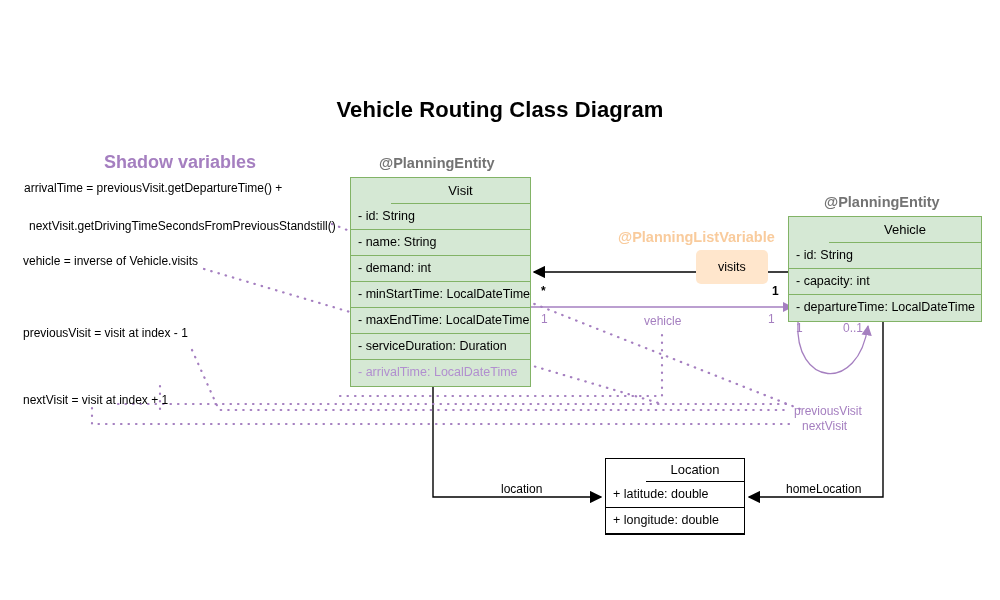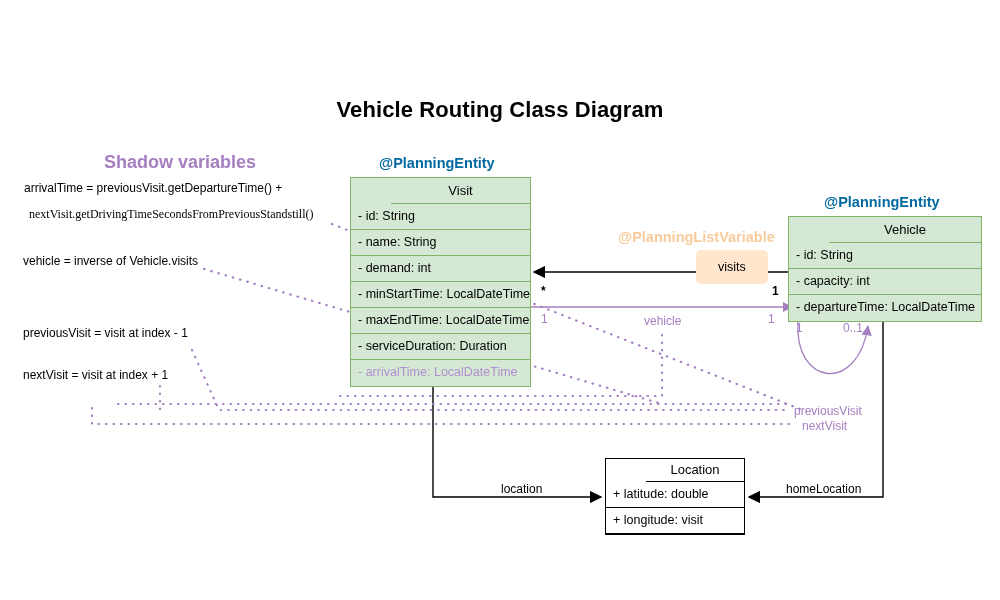--- a/index.html
+++ b/index.html
@@ -44,21 +44,21 @@
     letter-spacing: 0.1px;
   }
 
   
   .stereotype {
     position: absolute;
     font-size: 14.5px;
     font-weight: bold;
     white-space: nowrap;
   }
-  .stereotype.green { color: #0369a1; }
+  .stereotype.green { color: #737373; }
   .stereotype.orange { color: #f9cb9c; }
 
   
   .uml-class {
     position: absolute;
     box-sizing: border-box;
     border: 1px solid #82b366;
     background: #d5e8d4;
   }
   .uml-class.plain {
@@ -173,24 +173,24 @@
         <path d="M 118 404 L 448 404 L 790 404"></path>
     </g>
     <g stroke="#a57fc0" stroke-width="2.2" stroke-linecap="round" stroke-dasharray="0.5 7" fill="none">
       <path d="M 340 396 L 662 396 L 662 330"></path>
     </g>
   </svg>
 
   <div id="shadow-heading">Shadow variables</div>
 
   <div class="shadow-note" style="left:24px; top:181px;">arrivalTime = previousVisit.getDepartureTime() +</div>
-  <div class="shadow-note" style="left:29px; top:207px;font-family:Liberation Serif, serif;">nextVisit.getDrivingTimeSecondsFromPreviousStandstill()</div>
+  <div class="shadow-note" style="left:29px; top:219px;">nextVisit.getDrivingTimeSecondsFromPreviousStandstill()</div>
   <div class="shadow-note" style="left:23px; top:254px;">vehicle = inverse of Vehicle.visits</div>
   <div class="shadow-note" style="left:23px; top:326px;">previousVisit = visit at index - 1</div>
-  <div class="shadow-note" style="left:23px; top:368px;">nextVisit = visit at index + 1</div>
+  <div class="shadow-note" style="left:23px; top:393px;">nextVisit = visit at index + 1</div>
 
   <div class="stereotype green" style="left:379px; top:155px;">@PlanningEntity</div>
 
   <div class="uml-class" style="left:350px; top:177px; width:181px;">
     <div class="uml-row title">Visit</div>
     <div class="uml-row">- id: String</div>
     <div class="uml-row">- name: String</div>
     <div class="uml-row">- demand: int</div>
     <div class="uml-row">- minStartTime: LocalDateTime</div>
     <div class="uml-row">- maxEndTime: LocalDateTime</div>
@@ -203,21 +203,21 @@
   <div class="uml-class" style="left:788px; top:216px; width:194px;">
     <div class="uml-row title">Vehicle</div>
     <div class="uml-row">- id: String</div>
     <div class="uml-row">- capacity: int</div>
     <div class="uml-row">- departureTime: LocalDateTime</div>
   </div>
 
   <div class="uml-class plain" style="left:605px; top:458px; width:140px;">
     <div class="uml-row title">Location</div>
     <div class="uml-row">+ latitude: double</div>
-    <div class="uml-row">+ longitude: visit</div>
+    <div class="uml-row">+ longitude: double</div>
   </div>
 
   <div class="stereotype orange" style="left:618px; top:229px;">@PlanningListVariable</div>
   <div class="edge-label badge" style="left:696px; top:250px;">visits</div>
   <div class="edge-label bold" style="left:541px; top:284px;">*</div>
   <div class="edge-label bold" style="left:772px; top:284px;">1</div>
 
   <div class="edge-label purple" style="left:644px; top:314px;">vehicle</div>
   <div class="edge-label purple" style="left:541px; top:312px;">1</div>
   <div class="edge-label purple" style="left:768px; top:312px;">1</div>

